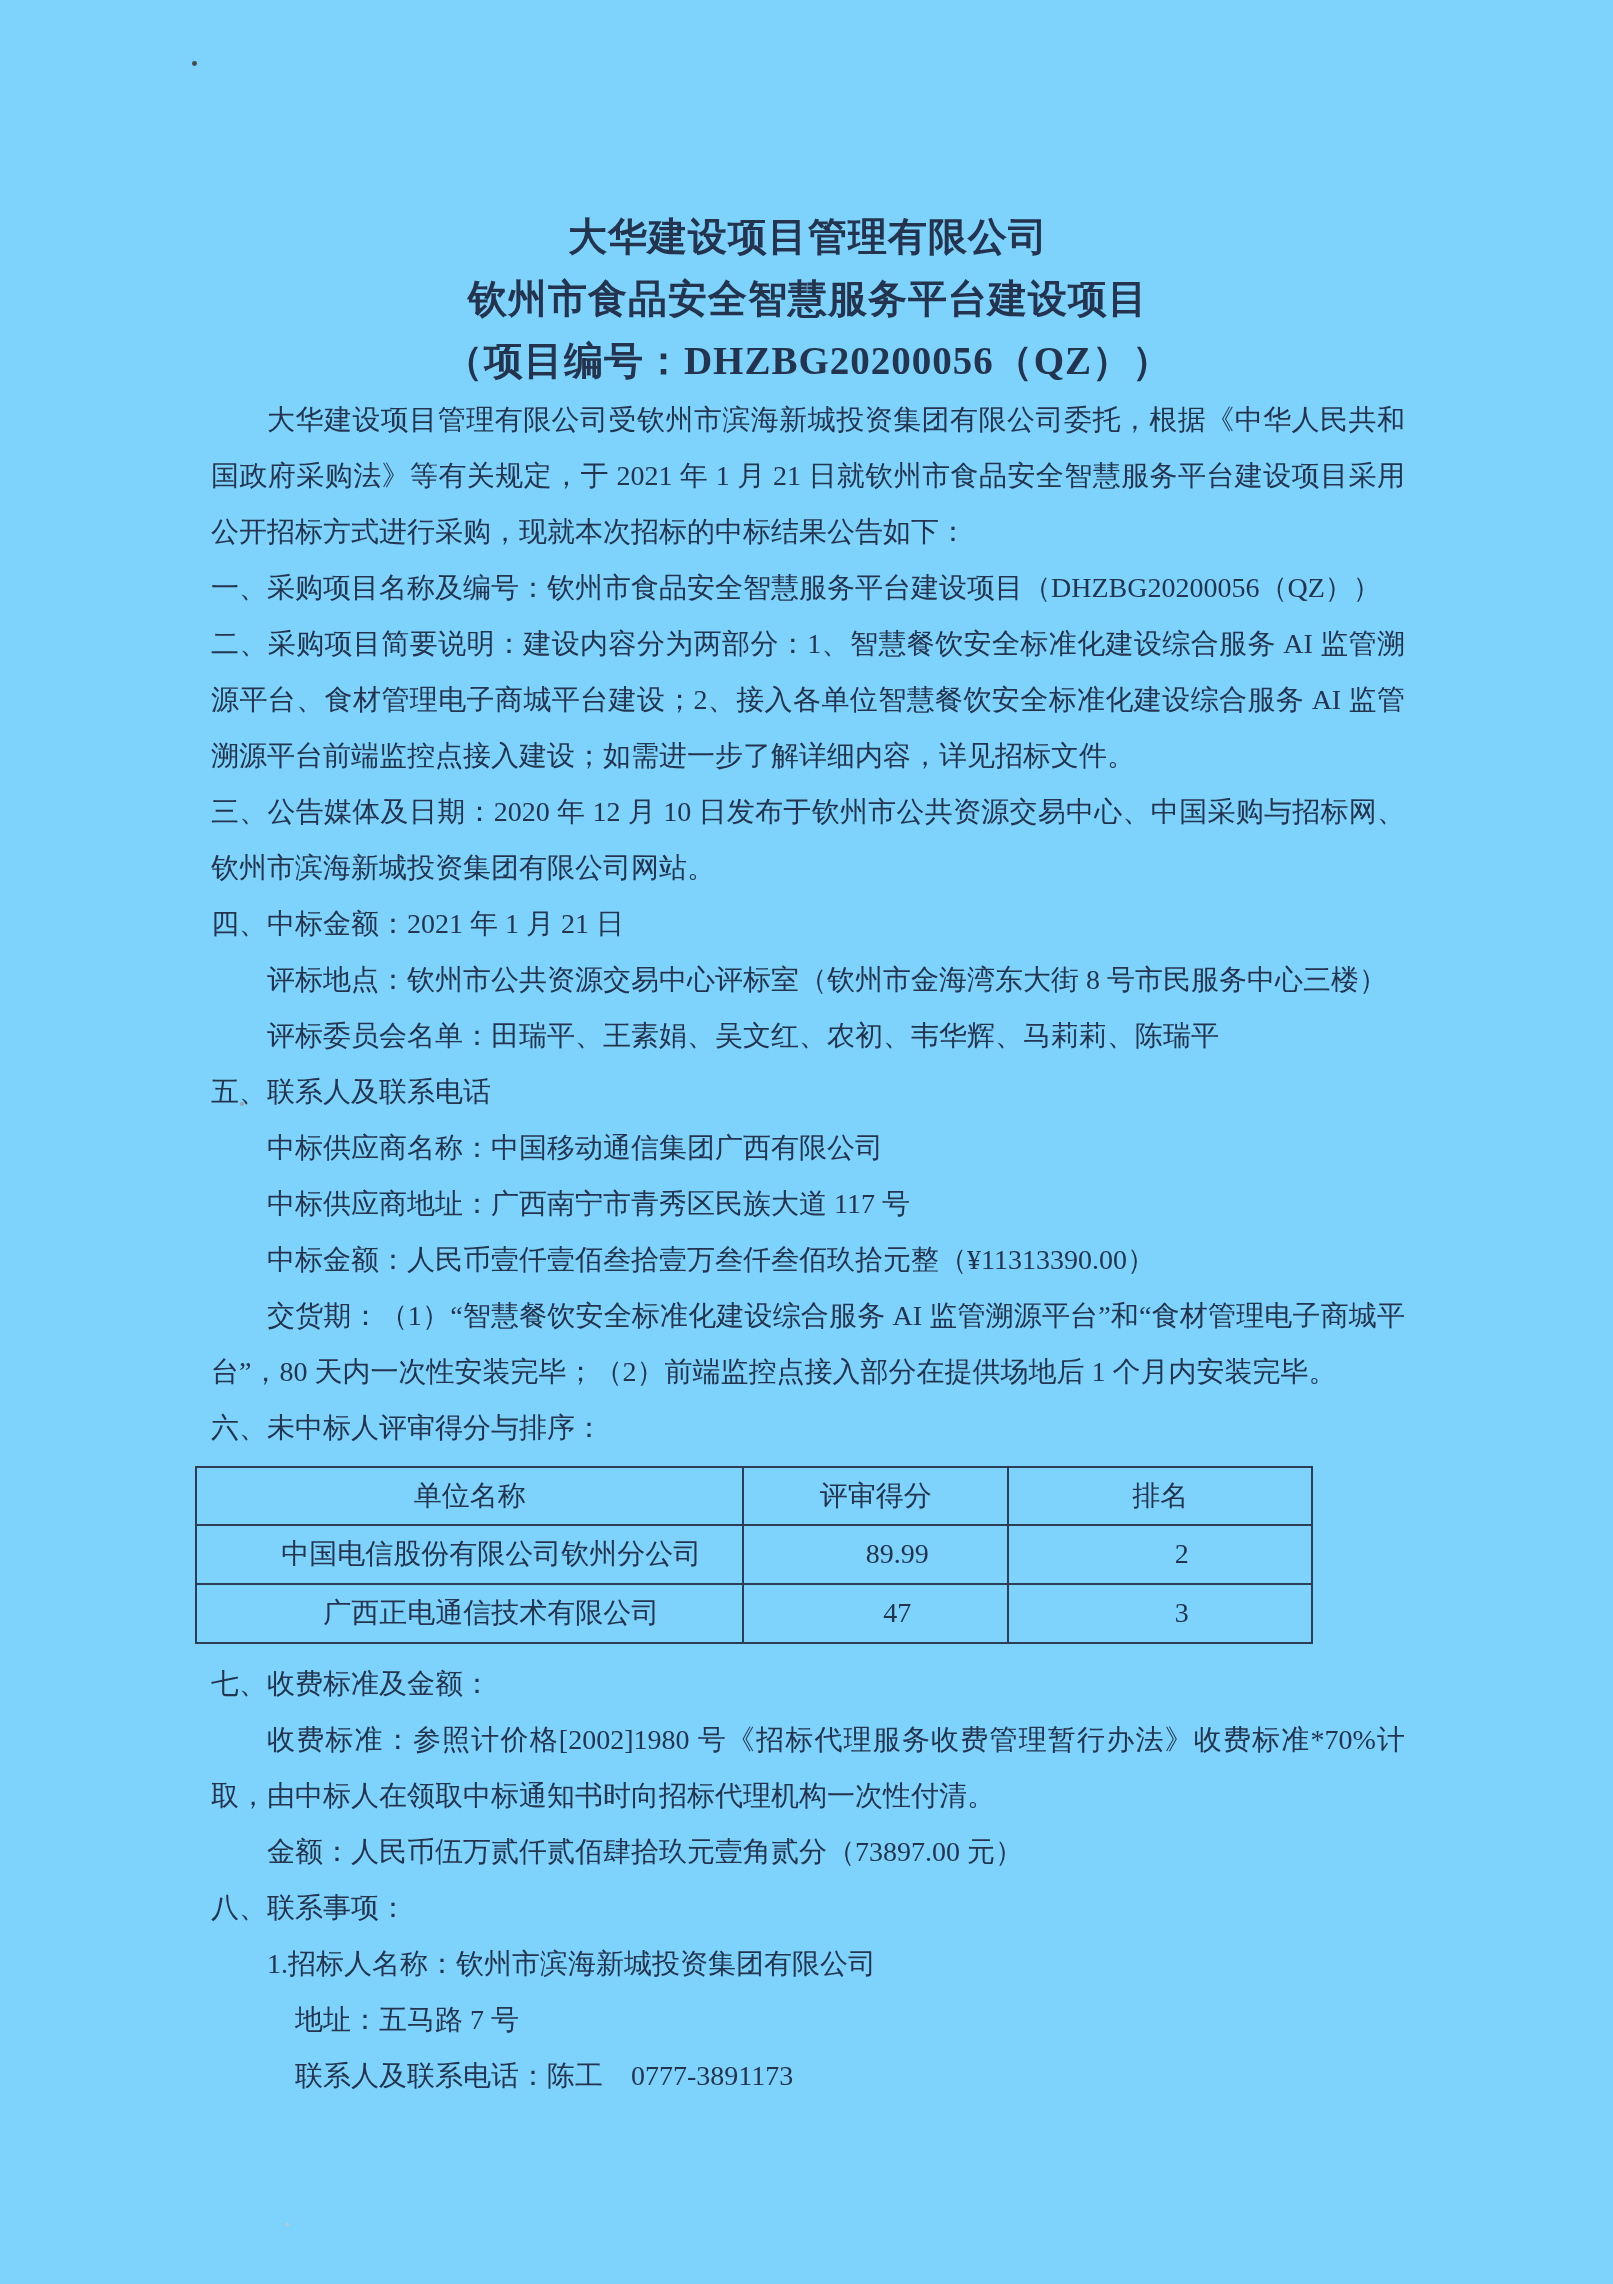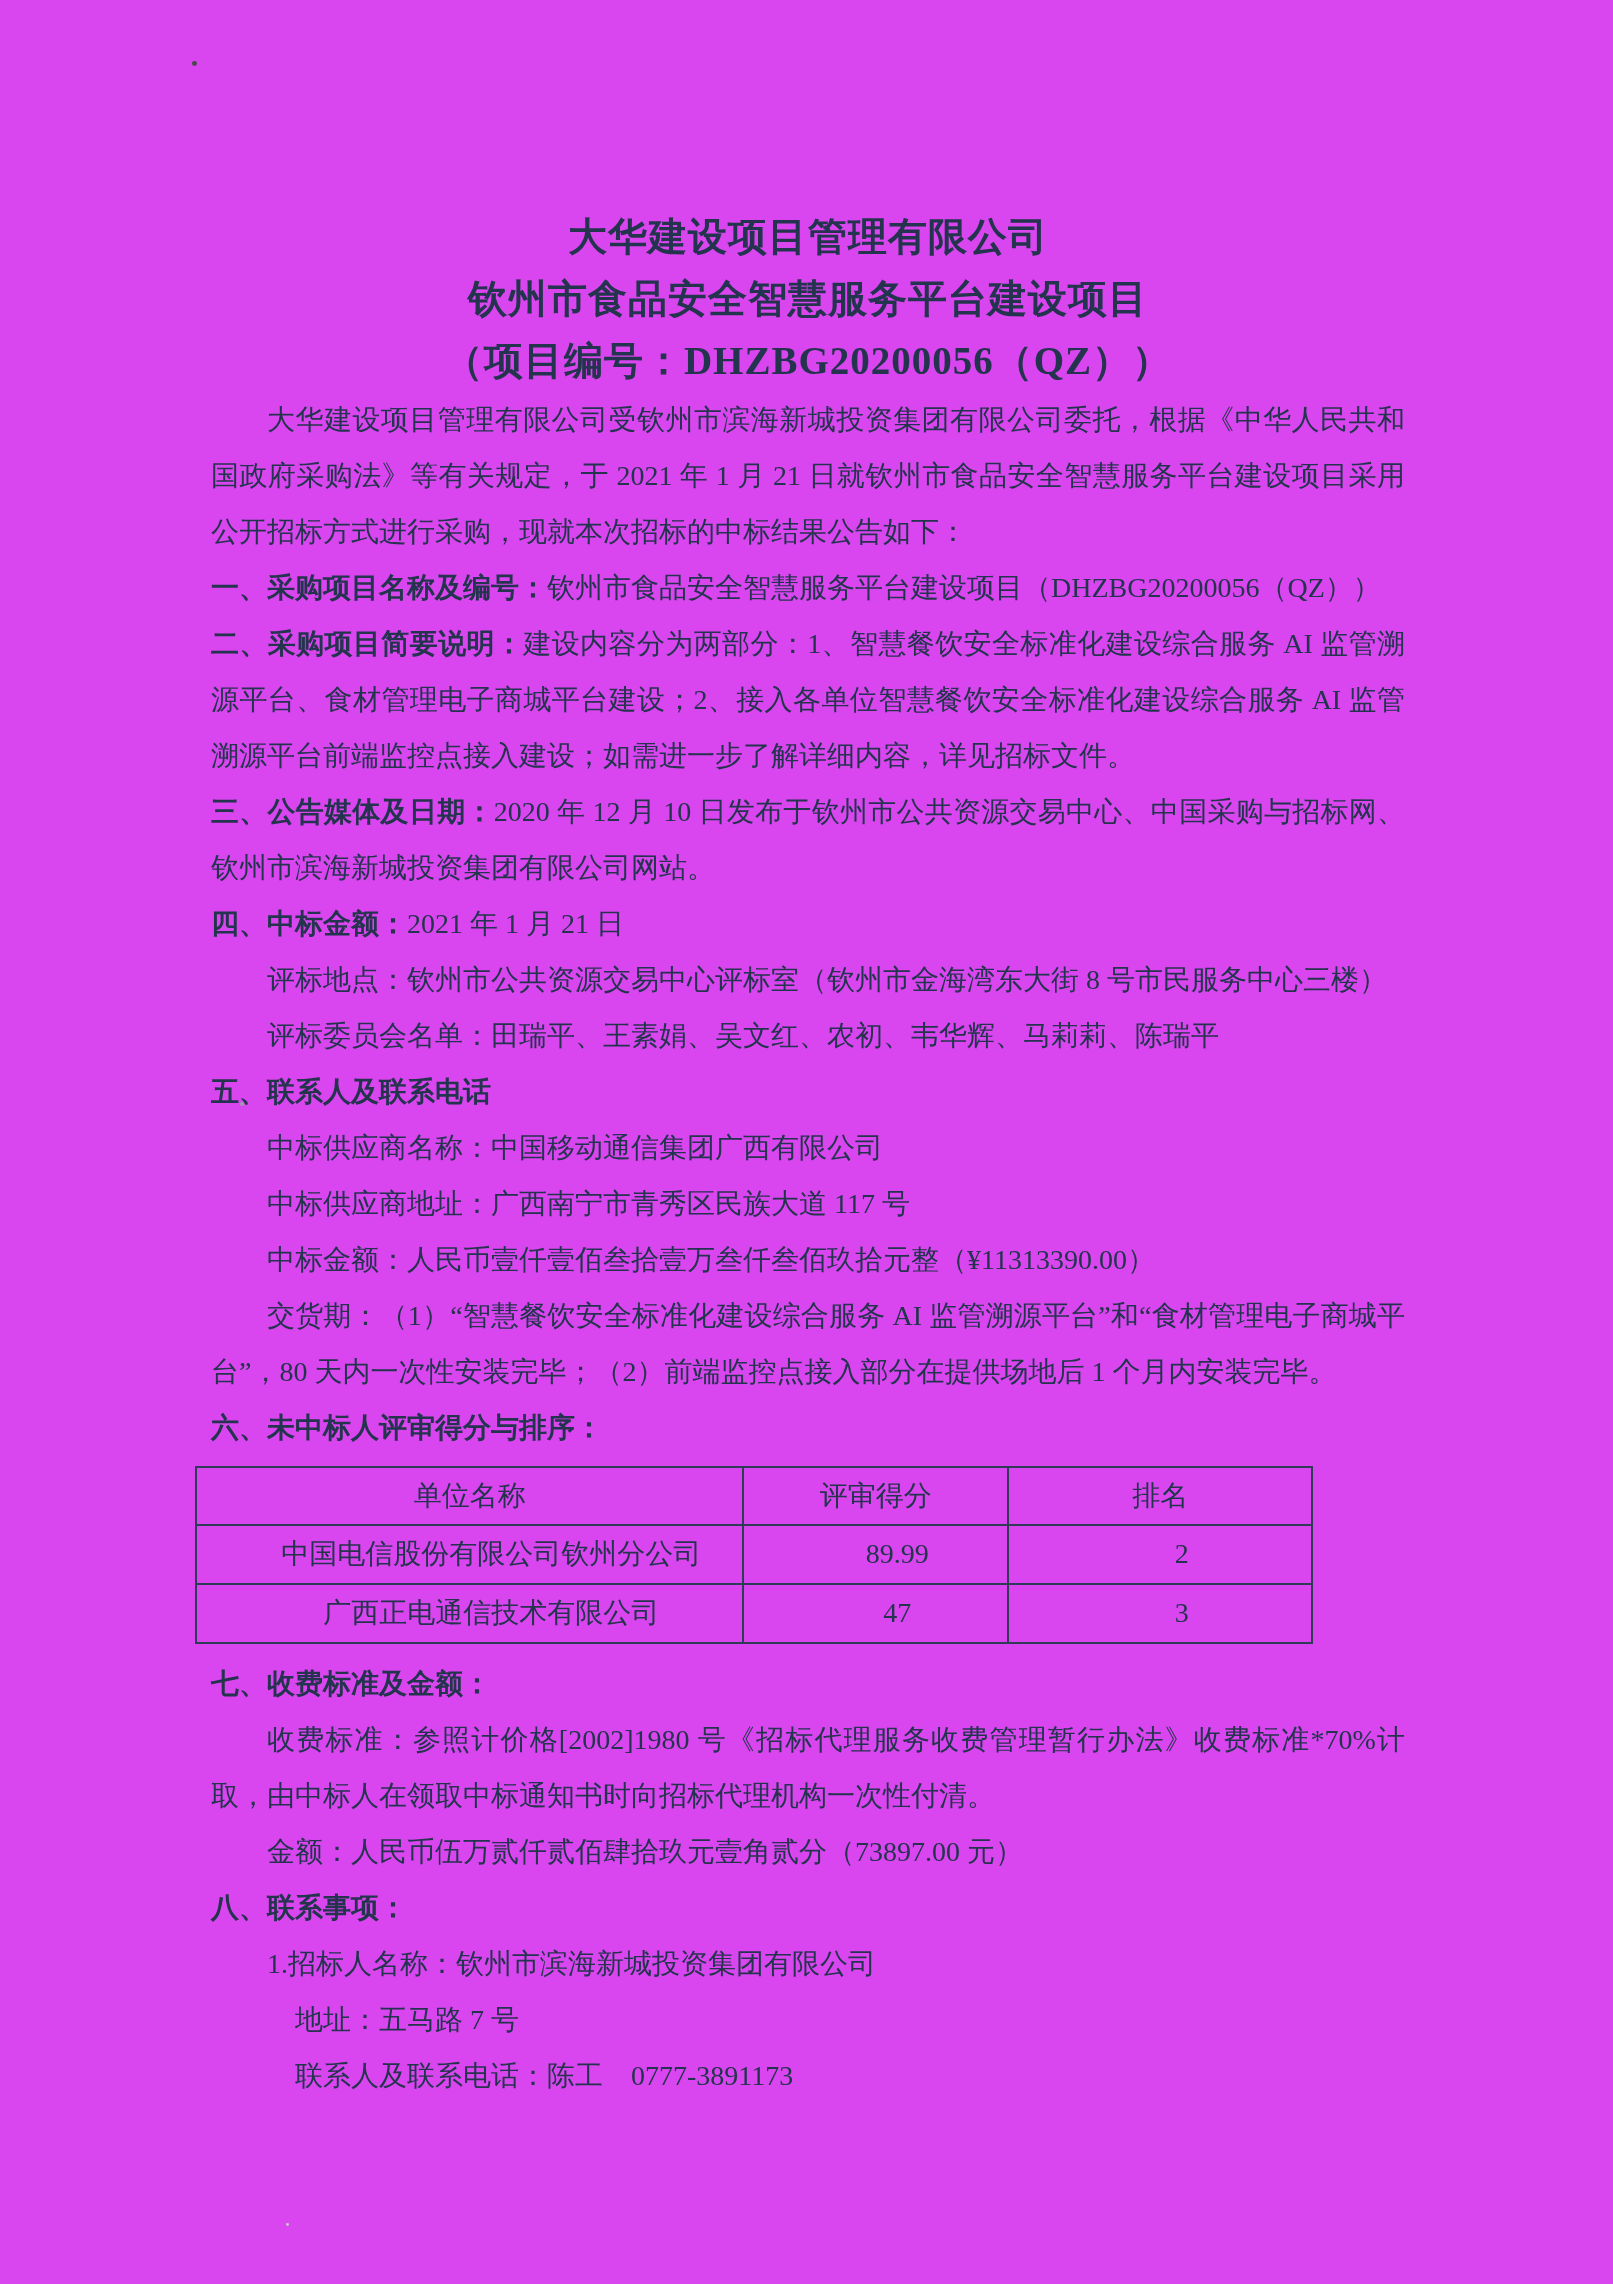--- a/index.html
+++ b/index.html
@@ -5,40 +5,40 @@
   html, body { margin: 0; padding: 0; }
   body {
     width: 1613px; height: 2285px;
     background: #f6f6f4;
     font-family: "Liberation Serif", "DejaVu Serif", serif;
   }
   .page {
     position: relative;
     width: 1613px; height: 2285px;
     box-sizing: border-box;
-    background: #d946ef;
+    background: #7dd3fc;
     padding: 0 208px 0 211px;
     color: #24344e;
     font-size: 28px;
     line-height: 56px;
     overflow: hidden;
   }
   .titles {
     padding-top: 206px;
     text-align: center;
     font-weight: bold;
     font-size: 39px;
     line-height: 62px;
     letter-spacing: 1px;
   }
   p { margin: 0; }
   .ind  { text-indent: 2em; }
   .ind3 { text-indent: 3em; }
   .just { text-align: justify; }
-  b { font-weight: bold; }
+  b { font-weight: normal; }
   table.score {
     border-collapse: collapse;
     table-layout: fixed;
     width: 1115px;
     margin: 9.8px 0 11.8px -15.7px;
     border: 2.9px solid #2e3d55;
   }
   table.score th, table.score td {
     border: 2px solid #2e3d55;
     text-align: center;

